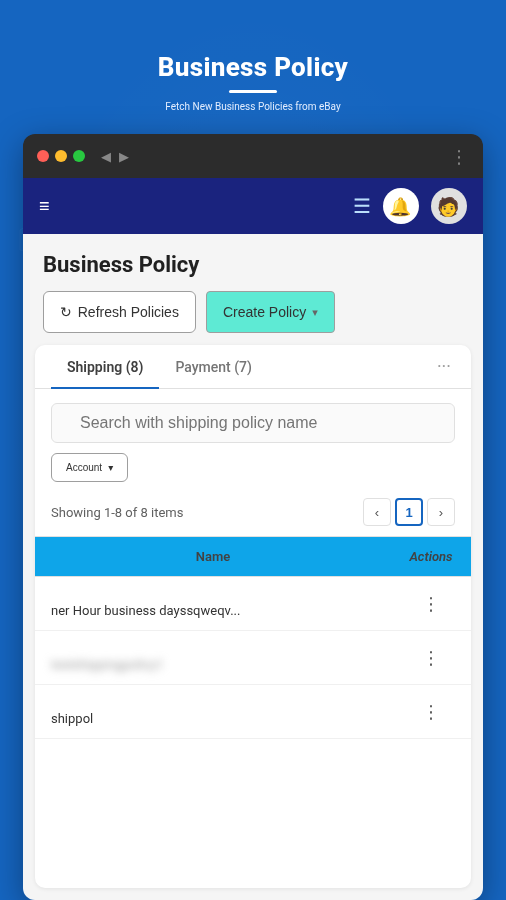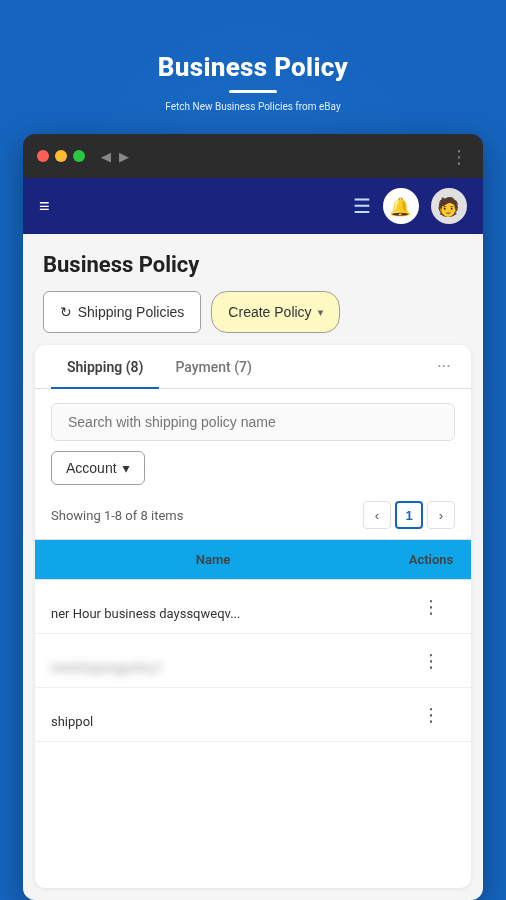--- a/index.html
+++ b/index.html
@@ -206,22 +206,22 @@
       font-weight: 500;
       color: #333;
       cursor: pointer;
     }
     .btn-create {
       display: flex;
       align-items: center;
       gap: 6px;
       padding: 12px 16px;
       border: 1.5px solid #9e9e9e;
-      background: #fef9c3;
-      border-radius: 16px;
+      background: #5eead4;
+      border-radius: 4px;
       font-size: 14px;
       font-weight: 500;
       color: #333;
       cursor: pointer;
     }
     .chevron-down {
       font-size: 11px;
       color: #666;
     }
 
@@ -266,42 +266,42 @@
       cursor: pointer;
       padding: 8px 4px;
     }
 
     
     .search-section {
       padding: 14px 16px 10px;
     }
     .search-input {
       width: 100%;
-      padding: 10px 16px;
+      padding: 10px 28px;
       border: 1px solid #e0e0e0;
       border-radius: 6px;
-      font-size: 14px;
+      font-size: 16px;
       color: #9e9e9e;
       outline: none;
       background: #fafafa;
     }
 
     
     .account-section {
       padding: 0 16px 10px;
     }
     .account-dropdown {
       display: inline-flex;
       align-items: center;
       gap: 6px;
       padding: 8px 14px;
       border: 1.5px solid #9e9e9e;
       border-radius: 6px;
       background: #ffffff;
-      font-size: 14px;
+      font-size: 10px;
       font-weight: 500;
       color: #333;
       cursor: pointer;
       text-align: center;
     }
 
     
     .pagination-section {
       padding: 6px 16px 10px;
       display: flex;
@@ -377,20 +377,21 @@
       color: #424242;
       text-align: center;
     }
     .th-actions {
       width: 80px;
       padding: 12px 16px;
       font-size: 13px;
       font-weight: 600;
       color: #424242;
       text-align: center;
+      font-style: italic;
     }
     .table-row {
       display: flex;
       align-items: flex-end;
       border-bottom: 1px solid #f0f0f0;
       min-height: 50px;
     }
     .td-name {
       flex: 1;
       padding: 12px 16px;
@@ -475,21 +476,21 @@
       </div>
     </div>
 
     <div class="main-content">
 
       <div class="page-header">
         <h2 class="page-title">Business Policy</h2>
         <div class="action-buttons">
           <button class="btn-refresh">
             <span>↻</span>
-            <span>Shipping Policies</span>
+            <span>Refresh Policies</span>
           </button>
           <button class="btn-create">
             <span>Create Policy</span>
             <span class="chevron-down">▾</span>
           </button>
         </div>
       </div>
 
       <div class="policy-card">
 

